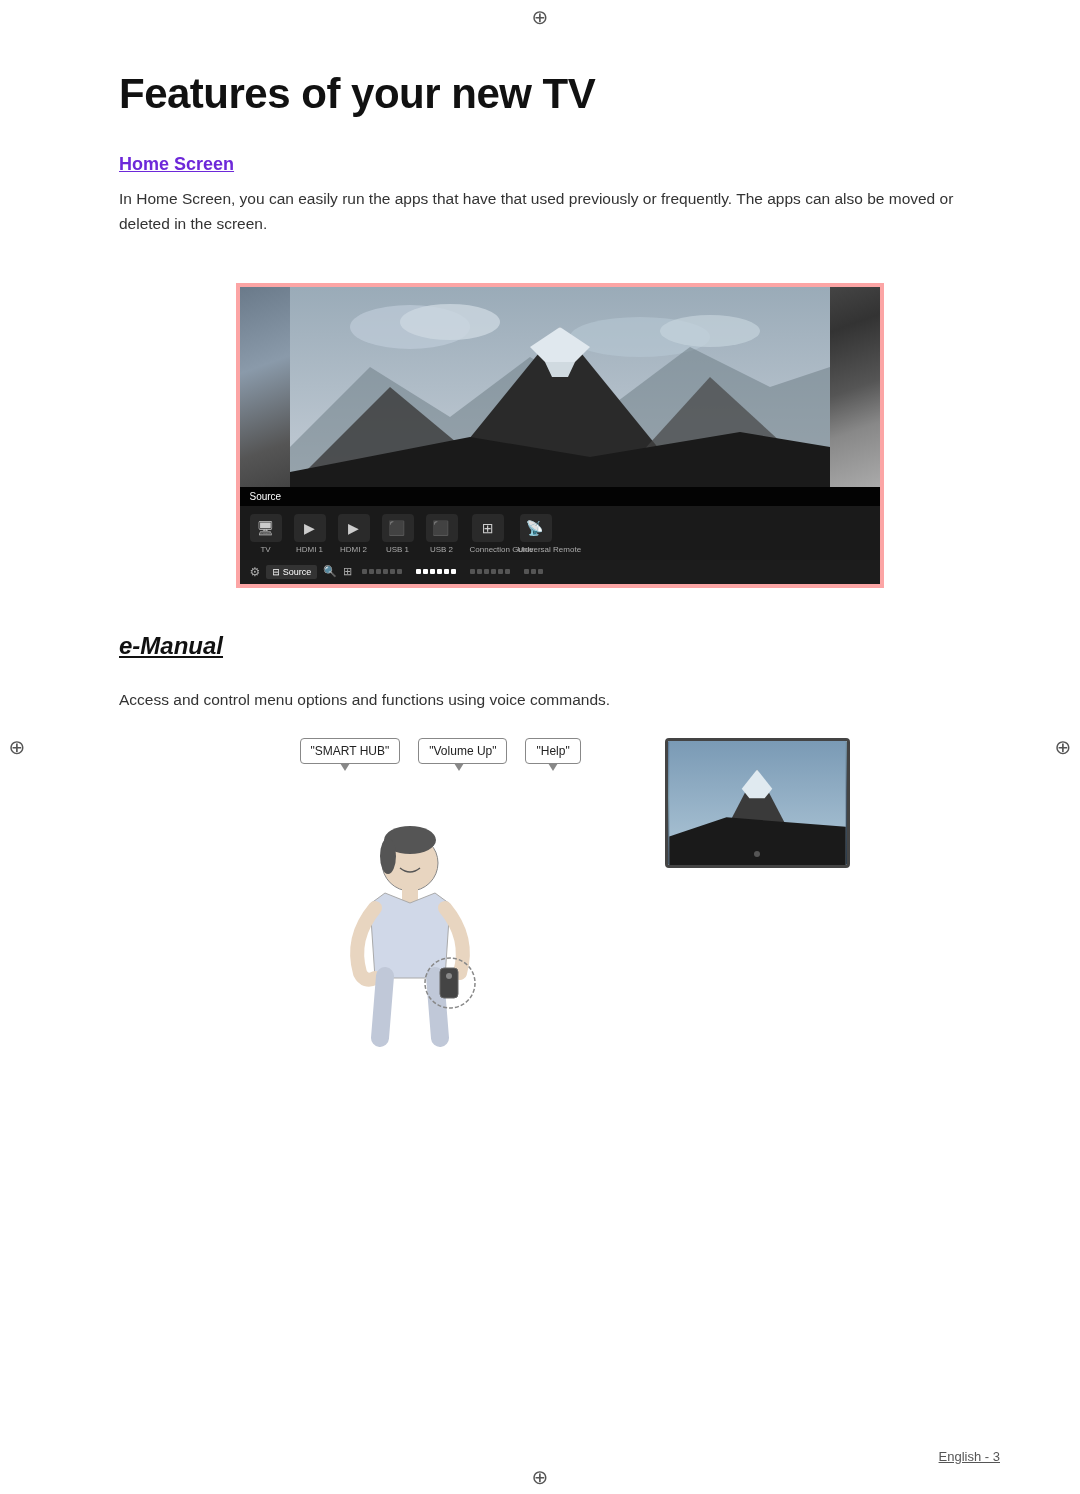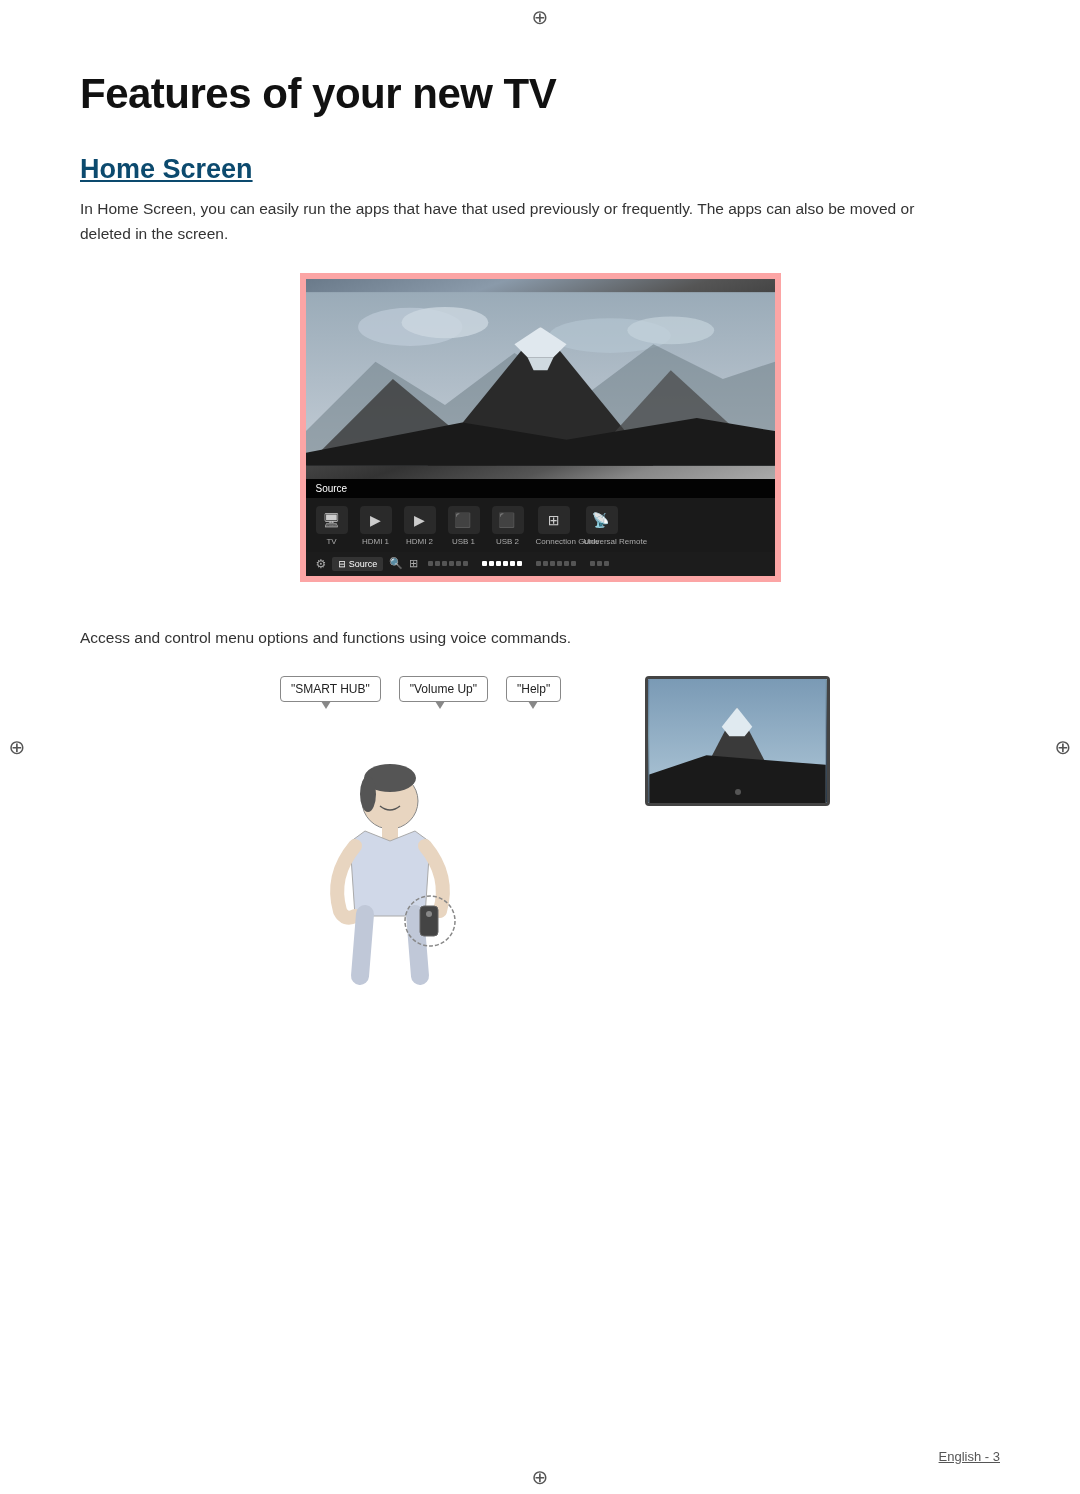--- a/index.html
+++ b/index.html
@@ -19,37 +19,37 @@
       color: #555;
       font-size: 20px;
       pointer-events: none;
     }
     .crosshair-top { top: 6px; left: 50%; transform: translateX(-50%); }
     .crosshair-left { top: 50%; left: 6px; transform: translateY(-50%); }
     .crosshair-right { top: 50%; right: 6px; transform: translateY(-50%); }
     .crosshair-bottom { bottom: 6px; left: 50%; transform: translateX(-50%); }
 
     .content {
-      padding: 70px 80px 60px 80px;
+      padding: 70px 80px 60px 119px;
     }
 
     .page-title {
       font-size: 42px;
       font-weight: 700;
       margin-bottom: 36px;
       color: #111;
       letter-spacing: -0.5px;
     }
 
     .section-heading {
-      font-size: 27px;
+      font-size: 18px;
       font-weight: 700;
       text-decoration: underline;
       margin-bottom: 12px;
-      color: #0c4a6e;
+      color: #6d28d9;
     }
 
     .section-heading-italic {
       font-size: 24px;
       font-weight: 700;
       font-style: italic;
       text-decoration: underline;
       margin-bottom: 12px;
       color: #111;
     }
@@ -63,24 +63,25 @@
     }
 
     
     .tv-screenshot-container {
       display: flex;
       justify-content: center;
       margin: 20px 0 44px 0;
     }
 
     .tv-screenshot {
-      width: 481px;
-      border: 6px solid #fca5a5;
+      width: 648px;
+      border: 4px solid #fca5a5;
       background: #1a1a1a;
       overflow: hidden;
+      margin-top: 20px;
     }
 
     .tv-mountain-img {
       width: 100%;
       height: 200px;
       background: linear-gradient(160deg, #6a7a8a 0%, #8a9aaa 20%, #555 40%, #333 60%, #555 75%, #888 85%, #aaa 100%);
       position: relative;
       overflow: hidden;
     }
 
@@ -409,20 +410,21 @@
               <div class="tv-dot"></div>
               <div class="tv-dot"></div>
             </div>
           </div>
         </div>
       </div>
     </div>
   </section>
 
   <section class="emanual-section">
+    <h2 class="section-heading-italic">e-Manual</h2>
   </section>
 
   <section class="voice-section">
     <p class="section-text">Access and control menu options and functions using voice commands.</p>
 
     <div class="voice-illustration">
       <div class="voice-ill-inner">
 
         <div class="speech-bubbles">
           <div class="speech-bubble">"SMART HUB"</div>

